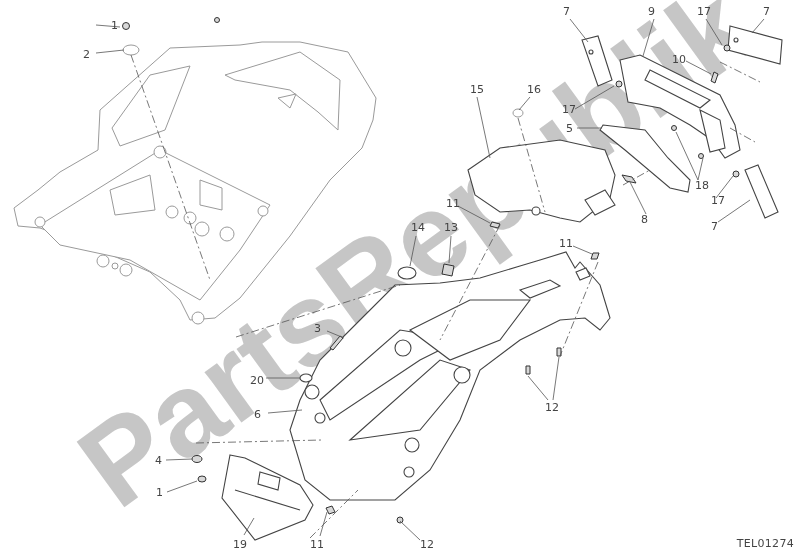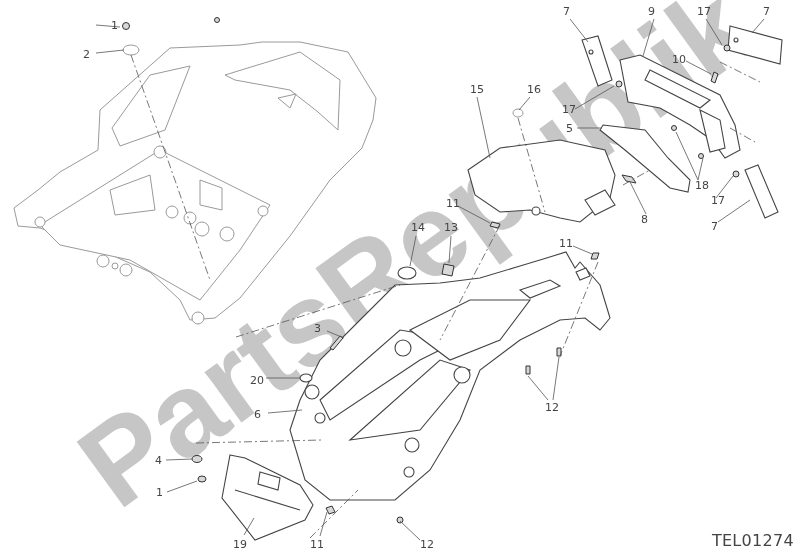--- a/index.html
+++ b/index.html
@@ -5,21 +5,21 @@
   html,body{margin:0;padding:0;background:#ffffff;}
   body{width:798px;height:554px;position:relative;overflow:hidden;font-family:"DejaVu Sans",sans-serif;}
   #stage{position:absolute;left:0;top:0;width:798px;height:554px;}
   .part{fill:#ffffff;stroke:#9a9a9a;stroke-width:1;}
   .partd{fill:#ffffff;stroke:#444;stroke-width:1.1;}
   .dark{fill:#d8d8d8;stroke:#333;stroke-width:1;}
   .leader{stroke:#555;stroke-width:0.8;fill:none;}
   .dash{stroke:#555;stroke-width:0.8;fill:none;stroke-dasharray:8 3 2 3;}
   .callout{font-size:11px;fill:#444;font-family:"DejaVu Sans",sans-serif;}
   .wm{font-family:"Liberation Sans",sans-serif;font-weight:bold;font-size:118px;fill:#bdbdbd;opacity:0.85;}
-  .ref{position:absolute;right:4px;bottom:4px;font-size:16px;color:#444;letter-spacing:0.3px;}
+  .ref{position:absolute;right:4px;bottom:4px;font-size:11px;color:#444;letter-spacing:0.3px;}
 </style>
 </head>
 <body>
 
 <div id="stage">
 <svg width="798" height="554" viewBox="0 0 798 554" xmlns="http://www.w3.org/2000/svg">
 
   <g>
     <text class="wm" transform="translate(118,512) rotate(-36)">PartsRepublik</text>
   </g>

